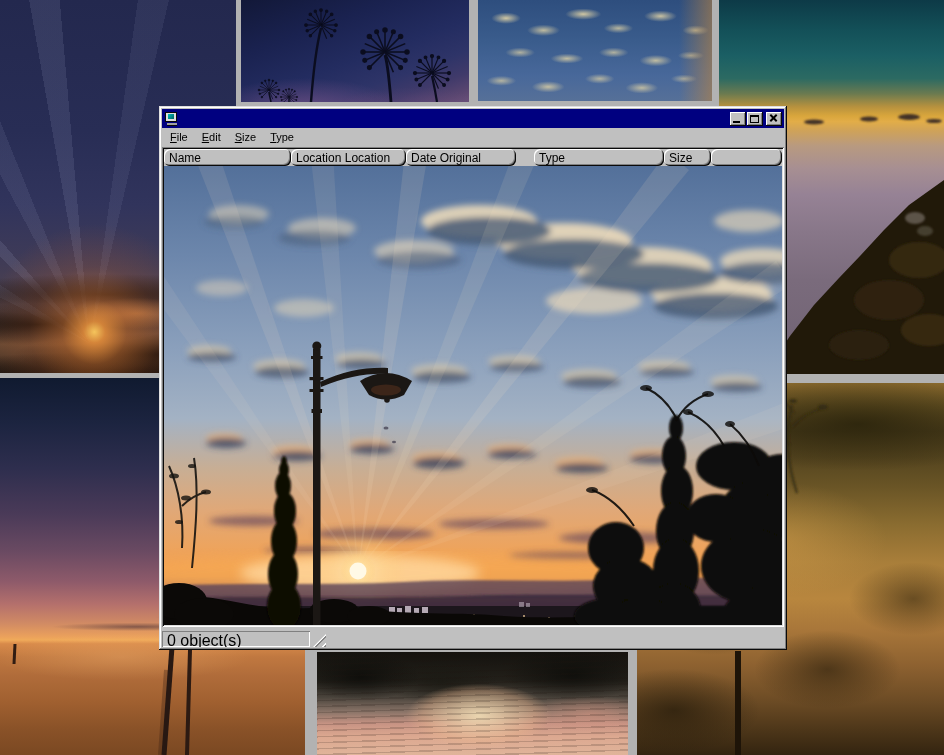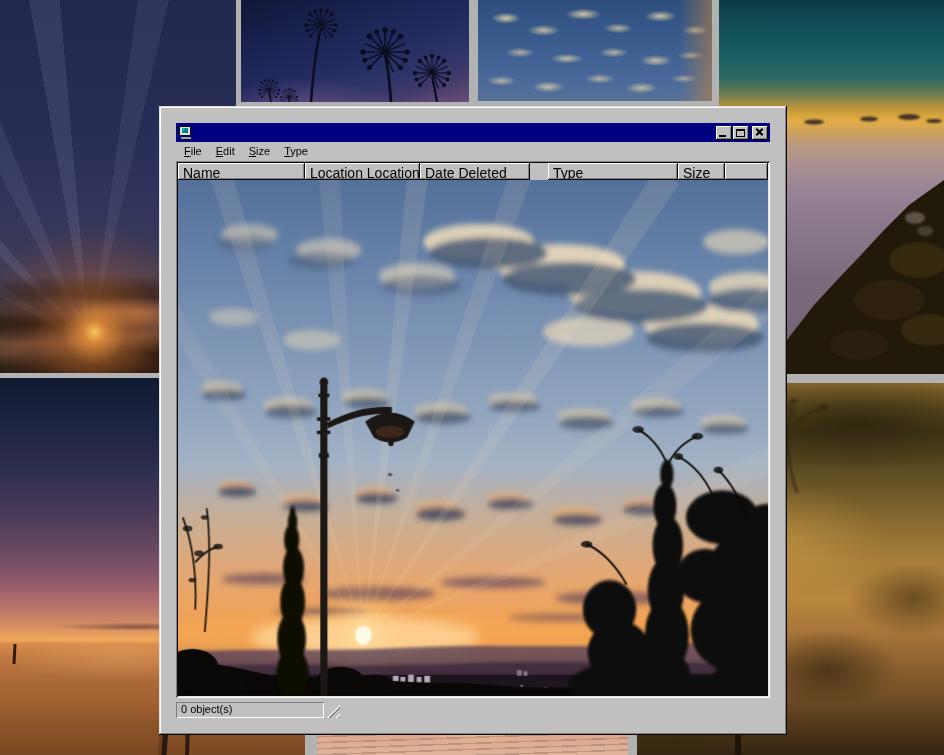--- a/index.html
+++ b/index.html
@@ -85,22 +85,22 @@
       radial-gradient(ellipse 52% 22% at 45% 42%, rgba(232,172,82,.38), rgba(0,0,0,0) 70%),
       radial-gradient(ellipse 30% 13% at 25% 64%, rgba(42,32,12,.55), rgba(0,0,0,0) 70%),
       radial-gradient(ellipse 34% 15% at 62% 77%, rgba(38,28,10,.6), rgba(0,0,0,0) 70%),
       radial-gradient(ellipse 30% 14% at 90% 58%, rgba(40,30,12,.55), rgba(0,0,0,0) 70%),
       radial-gradient(ellipse 40% 16% at 12% 88%, rgba(30,22,8,.65), rgba(0,0,0,0) 70%),
       linear-gradient(180deg,#8a6a2e 0%,#6a5524 6%,#4c3e1c 13%,#55451f 20%,#6a5526 28%,#8a6c30 38%,#a87e3a 48%,#b8863e 58%,#a9773a 66%,#8d6130 76%,#6a4a24 86%,#4a3418 94%,#332410 100%);
   }
 
   
   .win{
-    position:absolute;left:159px;top:106px;width:628px;height:629px;
-    background:#c0c0c0;box-sizing:border-box;padding:17px;
+    position:absolute;left:159px;top:106px;width:628px;height:544px;
+    background:#c0c0c0;box-sizing:border-box;padding:3px;
     box-shadow: inset -1px -1px 0 #0a0a0a, inset 1px 1px 0 #dfdfdf,
                 inset -2px -2px 0 #808080, inset 2px 2px 0 #ffffff;
     display:flex;flex-direction:column;
   }
   .titlebar{height:19px;background:#000080;display:flex;align-items:center;
     padding:0 2px;flex:none;}
   .title-icon{width:16px;height:16px;position:relative;flex:none;margin-right:3px;}
   .ticon-monitor{position:absolute;left:1px;top:1px;width:12px;height:10px;
     background:#dfdfdf;border:1px solid #0a0a0a;box-sizing:border-box;}
   .ticon-screen{position:absolute;left:2px;top:1px;width:6px;height:5px;
@@ -123,32 +123,32 @@
   .menubar{height:19px;flex:none;display:flex;align-items:center;padding-left:1px;
     background:#c0c0c0;}
   .menu-item{display:inline-block;padding:2px 7px 3px 7px;font-size:11px;color:#000;}
   .menu-item::first-letter{text-decoration:underline;}
 
   .client-frame{flex:1;background:#c0c0c0;box-sizing:border-box;padding:2px;
     box-shadow: inset 1px 1px 0 #808080, inset -1px -1px 0 #ffffff,
                 inset 2px 2px 0 #0a0a0a, inset -2px -2px 0 #dfdfdf;
     display:flex;flex-direction:column;min-height:0;}
   .lv-header{height:17px;flex:none;display:flex;background:#c0c0c0;}
-  .lv-col{box-sizing:border-box;height:17px;font-size:14px;color:#000;
+  .lv-col{box-sizing:border-box;height:17px;font-size:12px;color:#000;
     padding:2px 4px 0 5px;white-space:nowrap;overflow:hidden;
     box-shadow: inset -1px -1px 0 #0a0a0a, inset 1px 1px 0 #ffffff, inset -2px -2px 0 #808080;
-    background:#c0c0c0;}
+    background:#c0c0c0;border-radius:6px;}
   .c0{width:127px;} .c1{width:115px;} .c2{width:110px;} .c3{width:130px;margin-left:18px;}
   .c4{width:47px;} .c5{flex:1;}
   .lv-body{flex:1;position:relative;min-height:0;background:#1c1c28;}
   .lv-body svg{position:absolute;left:0;top:0;width:100%;height:100%;}
 
   .statusbar{height:20px;flex:none;display:flex;align-items:flex-end;padding-top:2px;
     box-sizing:border-box;}
-  .sb-panel{height:16px;box-sizing:border-box;font-size:11px;color:#000;
+  .sb-panel{height:16px;box-sizing:border-box;font-size:16px;color:#000;
     padding:1px 0 0 5px;white-space:nowrap;overflow:hidden;
     box-shadow: inset 1px 1px 0 #808080, inset -1px -1px 0 #ffffff;}
   .sb-left{width:148px;margin-right:3px;}
   .sb-mid{flex:1;margin-right:2px;}
   .sb-grip{width:13px;height:13px;align-self:flex-end;
     background:
       repeating-linear-gradient(315deg, #868686 0 1.5px, #ffffff 1.5px 3px, rgba(0,0,0,0) 3px 6.5px);
     clip-path:polygon(100% 0,100% 100%,0 100%);}
 </style>
 </head>
@@ -288,21 +288,21 @@
     <span class="menu-item">File</span>
     <span class="menu-item">Edit</span>
     <span class="menu-item">Size</span>
     <span class="menu-item">Type</span>
   </div>
 
   <div class="client-frame">
     <div class="lv-header">
       <div class="lv-col c0">Name</div>
       <div class="lv-col c1">Location Location</div>
-      <div class="lv-col c2">Date Deleted</div>
+      <div class="lv-col c2">Date Original</div>
       <div class="lv-col c3">Type</div>
       <div class="lv-col c4">Size</div>
       <div class="lv-col c5"></div>
     </div>
 
     <div class="lv-body">
 
       <svg viewBox="0 0 618 459" preserveAspectRatio="none">
         <defs>
           <linearGradient id="sky" x1="0" y1="0" x2="0" y2="1">

